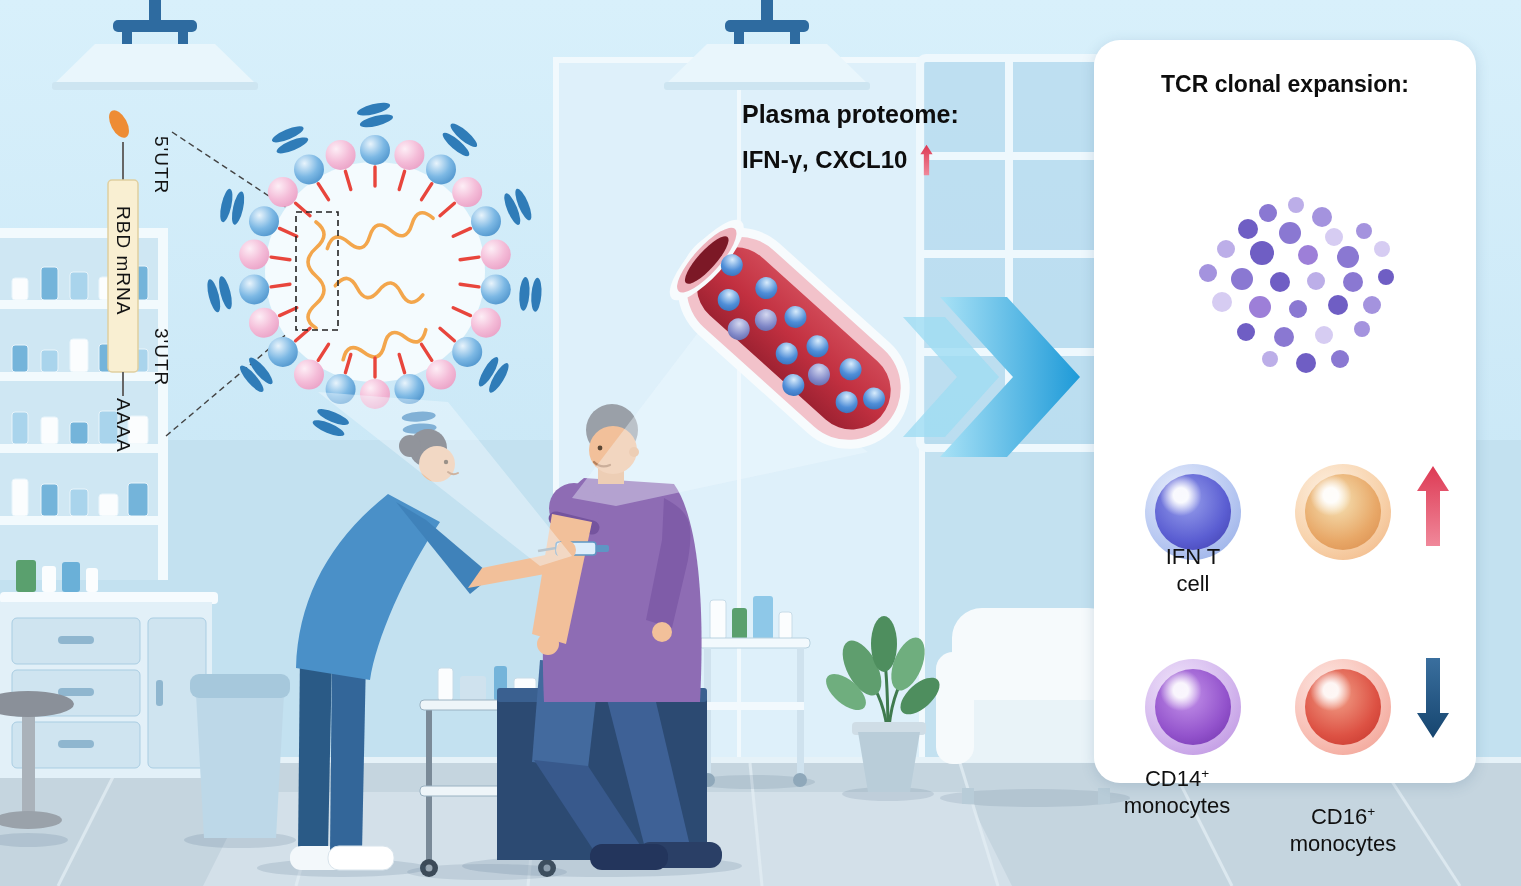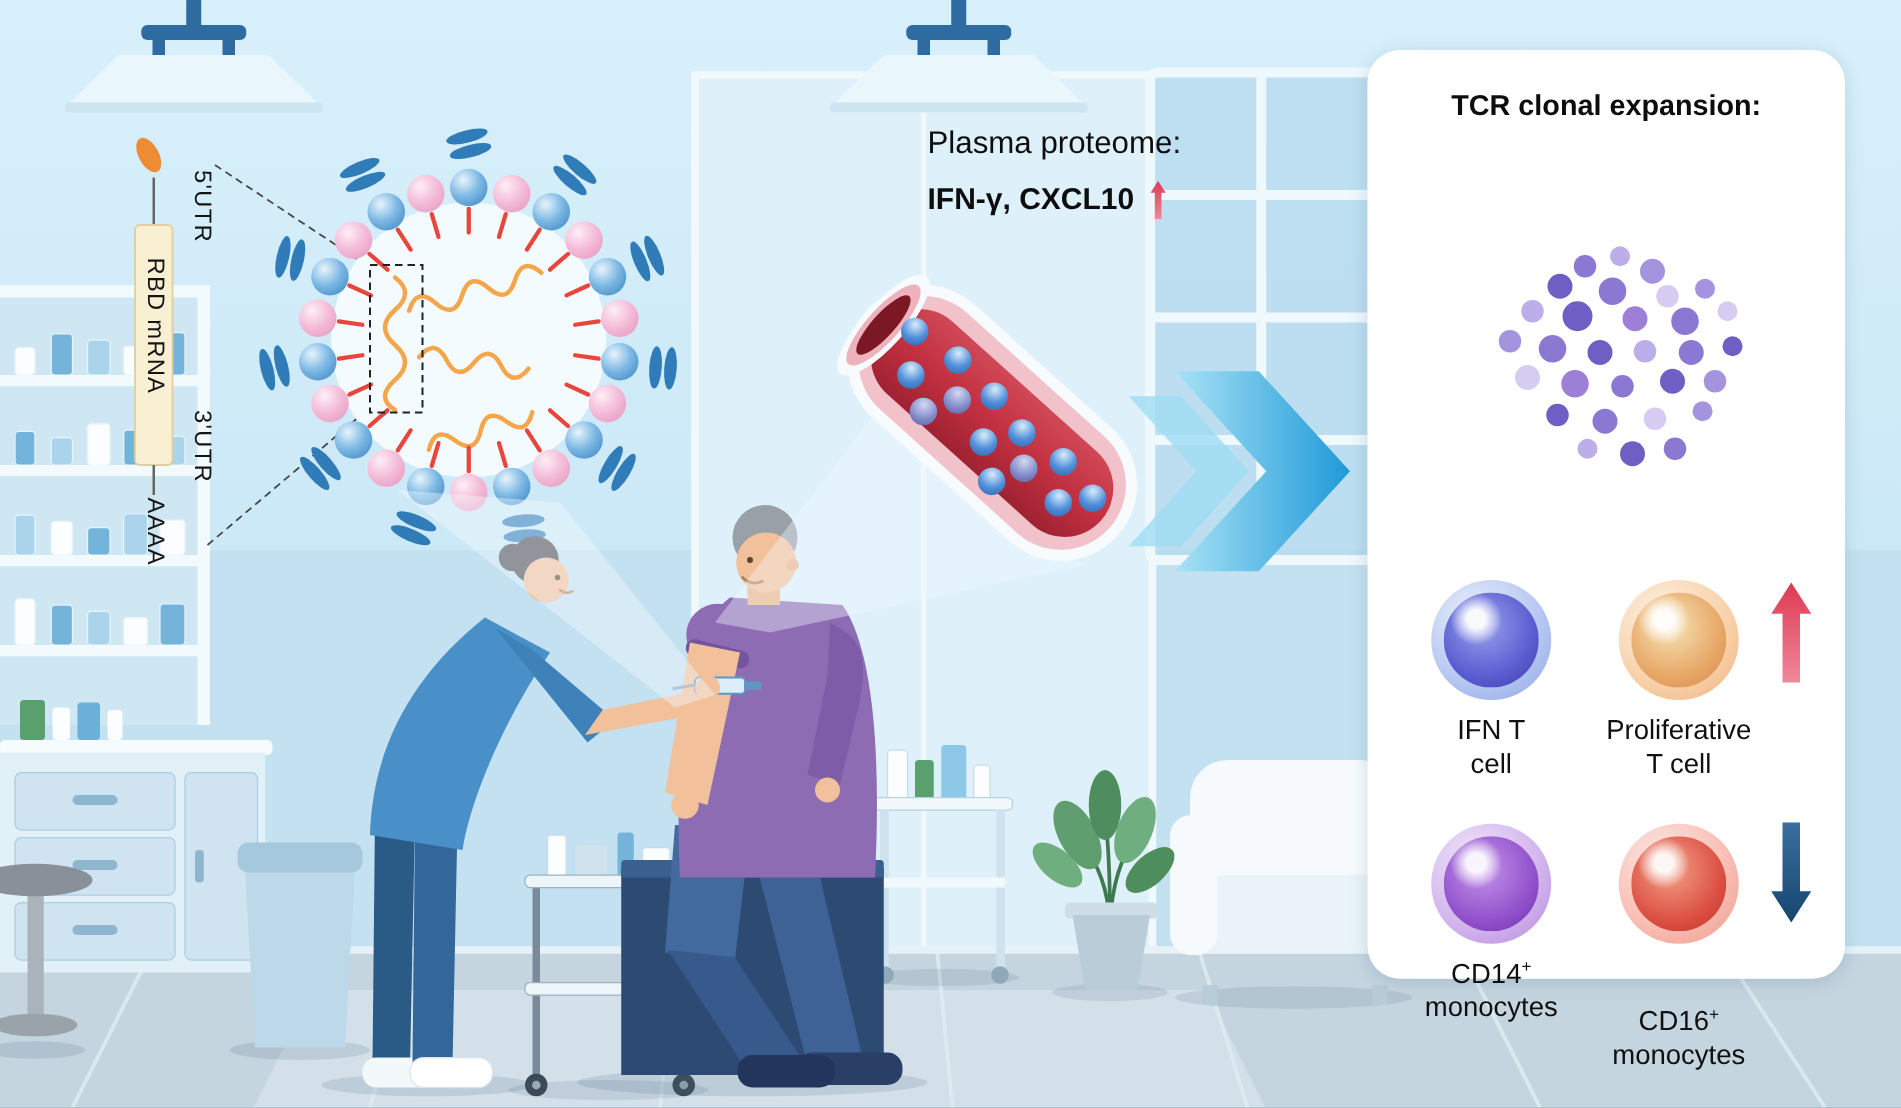--- a/index.html
+++ b/index.html
@@ -4,21 +4,21 @@
 <style>
   *{box-sizing:border-box}
   body{margin:0;background:#9ab4c4}
   .stage{position:relative;width:1521px;height:886px;overflow:hidden;
          background:linear-gradient(#d8f0fb,#c9e7f6 60%);
          font-family:"Liberation Sans","DejaVu Sans",sans-serif;color:#0d0d0d}
   .layer{position:absolute;left:0;top:0}
   .vlabel{position:absolute;writing-mode:vertical-rl;text-orientation:mixed;
           font-size:19px;letter-spacing:1px;color:#141414;white-space:nowrap}
   .plasma{position:absolute;left:742px;top:100px}
-  .plasma-title{font-size:25px;font-weight:400;margin-bottom:14px}
+  .plasma-title{font-size:25px;font-weight:700;margin-bottom:14px}
   .plasma-row{display:flex;align-items:center;gap:12px;font-size:24px;font-weight:700;margin-bottom:11px;height:34px}
   .panel{position:absolute;left:1094px;top:40px;width:382px;height:743px;background:#ffffff;
          border-radius:26px;box-shadow:0 3px 14px rgba(50,90,130,.18)}
   .panel-title{padding-top:30px;text-align:center;font-size:23px;font-weight:700;line-height:1.3}
   sup{font-size:62%}
   .scatter{position:absolute;left:56px;top:145px}
   .cell{position:absolute;width:96px;height:96px;border-radius:50%}
   .cell-inner{position:absolute;left:10px;top:10px;width:76px;height:76px;border-radius:50%}
   .cell.ifn{background:radial-gradient(circle at 36% 30%,#e8eefc 0%,#b9c9f2 55%,#8fa8e4 100%)}
   .ifn .cell-inner{background:radial-gradient(circle at 34% 28%,rgba(255,255,255,.95) 0 10%,rgba(255,255,255,0) 28%),
@@ -503,29 +503,25 @@
     <div class="cell prolif" style="left:201px;top:424px">
         <div class="cell-inner"></div>
       </div>
     <div class="cell cd14" style="left:51px;top:619px">
         <div class="cell-inner"></div>
       </div>
     <div class="cell cd16" style="left:201px;top:619px">
         <div class="cell-inner"></div>
       </div>
 
-    <div class="cell-label" style="left:24px;top:530px">
+    <div class="cell-label" style="left:24px;top:503px">
       <div>IFN T</div>
       <div>cell</div>
     </div>
-    <div class="cell-label" style="left:174px;top:530px">
-      <div>Proliferative</div>
-      <div>T cell</div>
-    </div>
-    <div class="cell-label" style="left:24px;top:725px">
+    <div class="cell-label" style="left:8px;top:725px">
       <div><span>CD14</span><sup>+</sup></div>
       <div>monocytes</div>
     </div>
     <div class="cell-label" style="left:174px;top:763px">
       <div><span>CD16</span><sup>+</sup></div>
       <div>monocytes</div>
     </div>
 
     <svg class="panel-arrow" style="left:322px;top:420px" width="34" height="92" viewBox="0 0 34 84">
       <defs>

